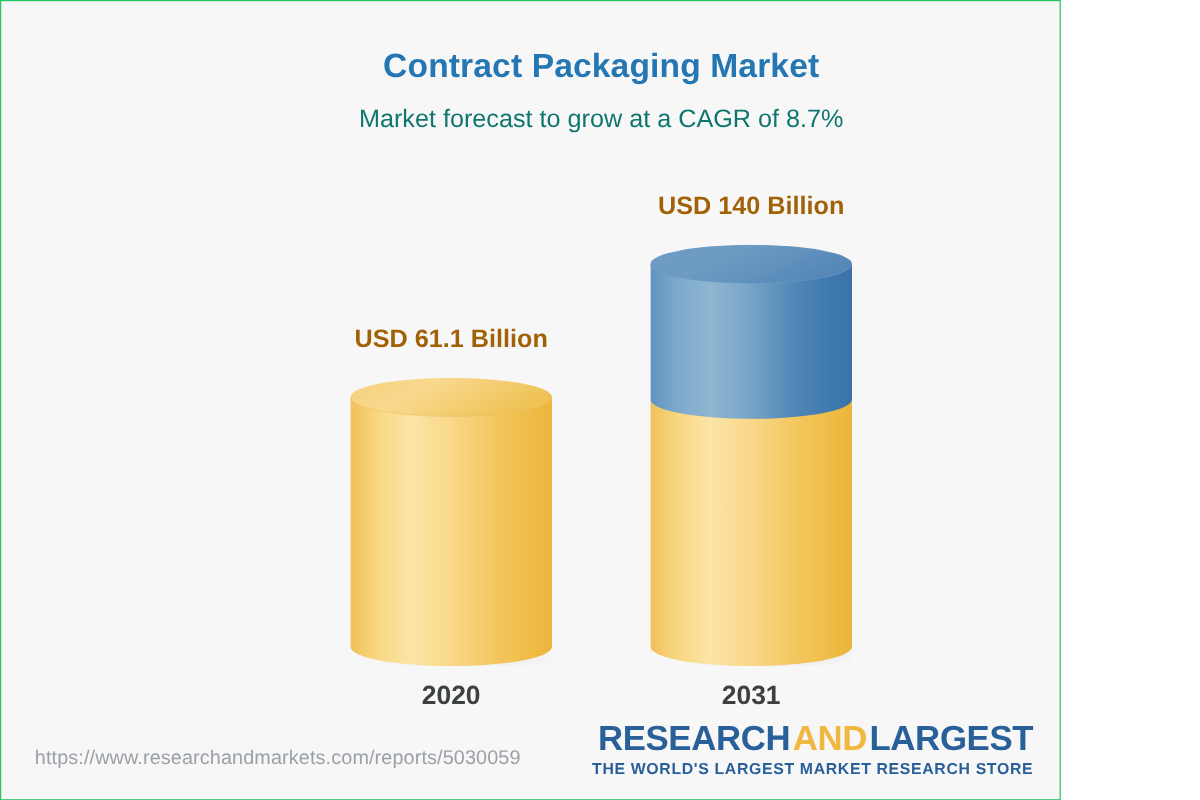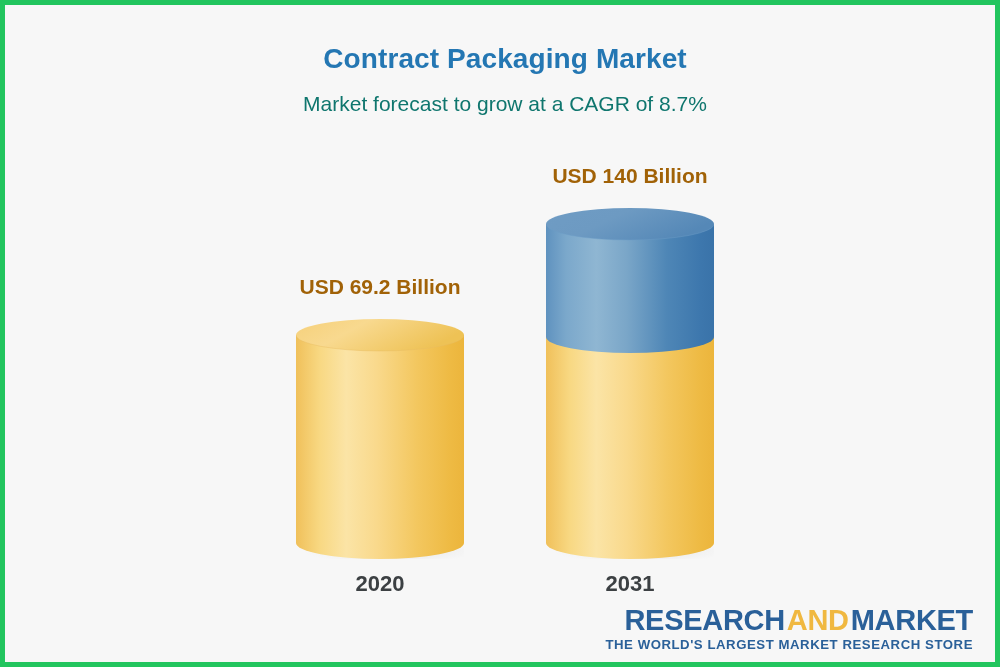--- a/index.html
+++ b/index.html
@@ -5,24 +5,24 @@
   html, body {
     margin: 0;
     padding: 0;
     background: #ffffff;
   }
   body {
     font-family: "Liberation Sans", sans-serif;
   }
   .canvas {
     position: relative;
-    width: 1000px;
+    width: 884px;
     height: 667px;
     background: #f7f7f7;
-    border: 5px solid #22c55e;
+    border: 1px solid #22c55e;
     box-sizing: border-box;
     overflow: hidden;
   }
 
   
   .chart-title {
     position: absolute;
     top: 38px;
     left: 0;
     width: 1000px;
@@ -126,21 +126,21 @@
 <body>
 
 <div class="canvas">
 
   <div class="chart-title">Contract Packaging Market</div>
   <div class="chart-subtitle">Market forecast to grow at a CAGR of 8.7%</div>
 
   <div class="plot">
 
     <div class="bar-group g2024">
-      <div class="value-label">USD 69.2 Billion</div>
+      <div class="value-label">USD 61.1 Billion</div>
       <svg class="cyl c2024" viewBox="0 0 168 240" preserveAspectRatio="none">
         <defs>
           <linearGradient id="yellowSide" x1="0" y1="0" x2="1" y2="0">
             <stop offset="0%" stop-color="#f0c05a"></stop>
             <stop offset="14%" stop-color="#f8d882"></stop>
             <stop offset="30%" stop-color="#fbe4a6"></stop>
             <stop offset="48%" stop-color="#f9d98c"></stop>
             <stop offset="72%" stop-color="#f3c75f"></stop>
             <stop offset="92%" stop-color="#eeba43"></stop>
             <stop offset="100%" stop-color="#ecb53c"></stop>
@@ -203,19 +203,20 @@
 
         <path d="M0,16 L0,129 A84,16 0 0 0 168,129 L168,16 Z" fill="url(#blueSide)"></path>
         <ellipse cx="84" cy="16" rx="84" ry="16" fill="url(#blueTop)"></ellipse>
         <path d="M0,16 A84,16 0 0 0 168,16" fill="none" stroke="#6b9bc6" stroke-width="0.8" opacity="0.6"></path>
       </svg>
       <div class="year-label y2030">2031</div>
     </div>
 
   </div>
 
+  <div class="source-url">https://www.researchandmarkets.com/reports/5030059</div>
 
   <div class="brand">
-    <div class="brand-main"><span class="b-blue">RESEARCH</span><span class="b-gold">AND</span><span class="b-blue">MARKET</span></div>
+    <div class="brand-main"><span class="b-blue">RESEARCH</span><span class="b-gold">AND</span><span class="b-blue">LARGEST</span></div>
     <div class="brand-tag">THE WORLD'S LARGEST MARKET RESEARCH STORE</div>
   </div>
 
 </div>
 
 </body></html>

